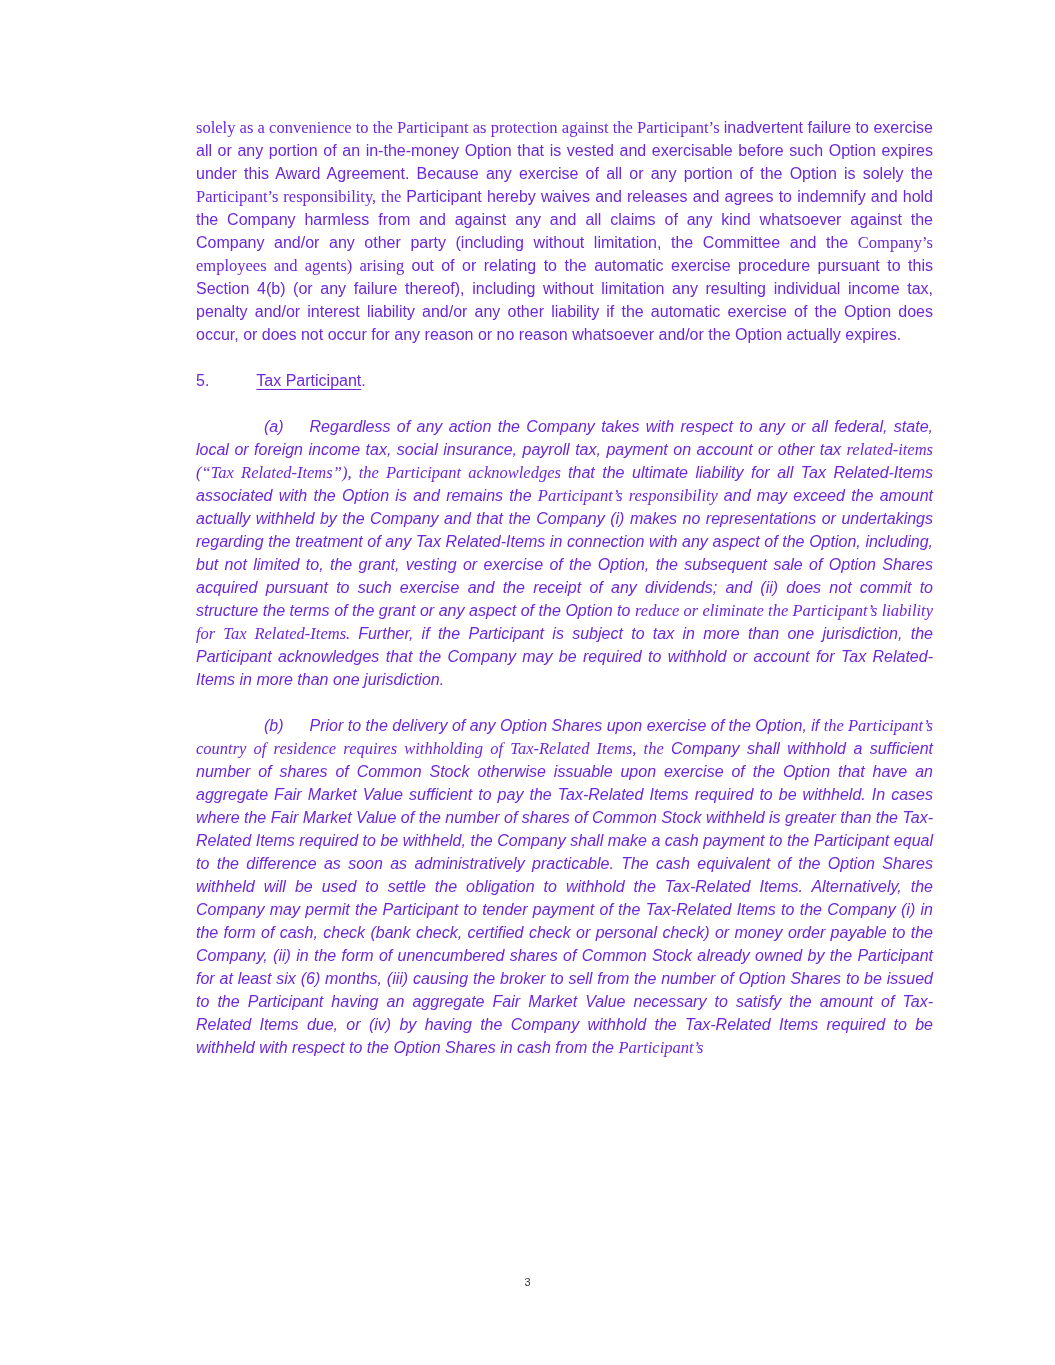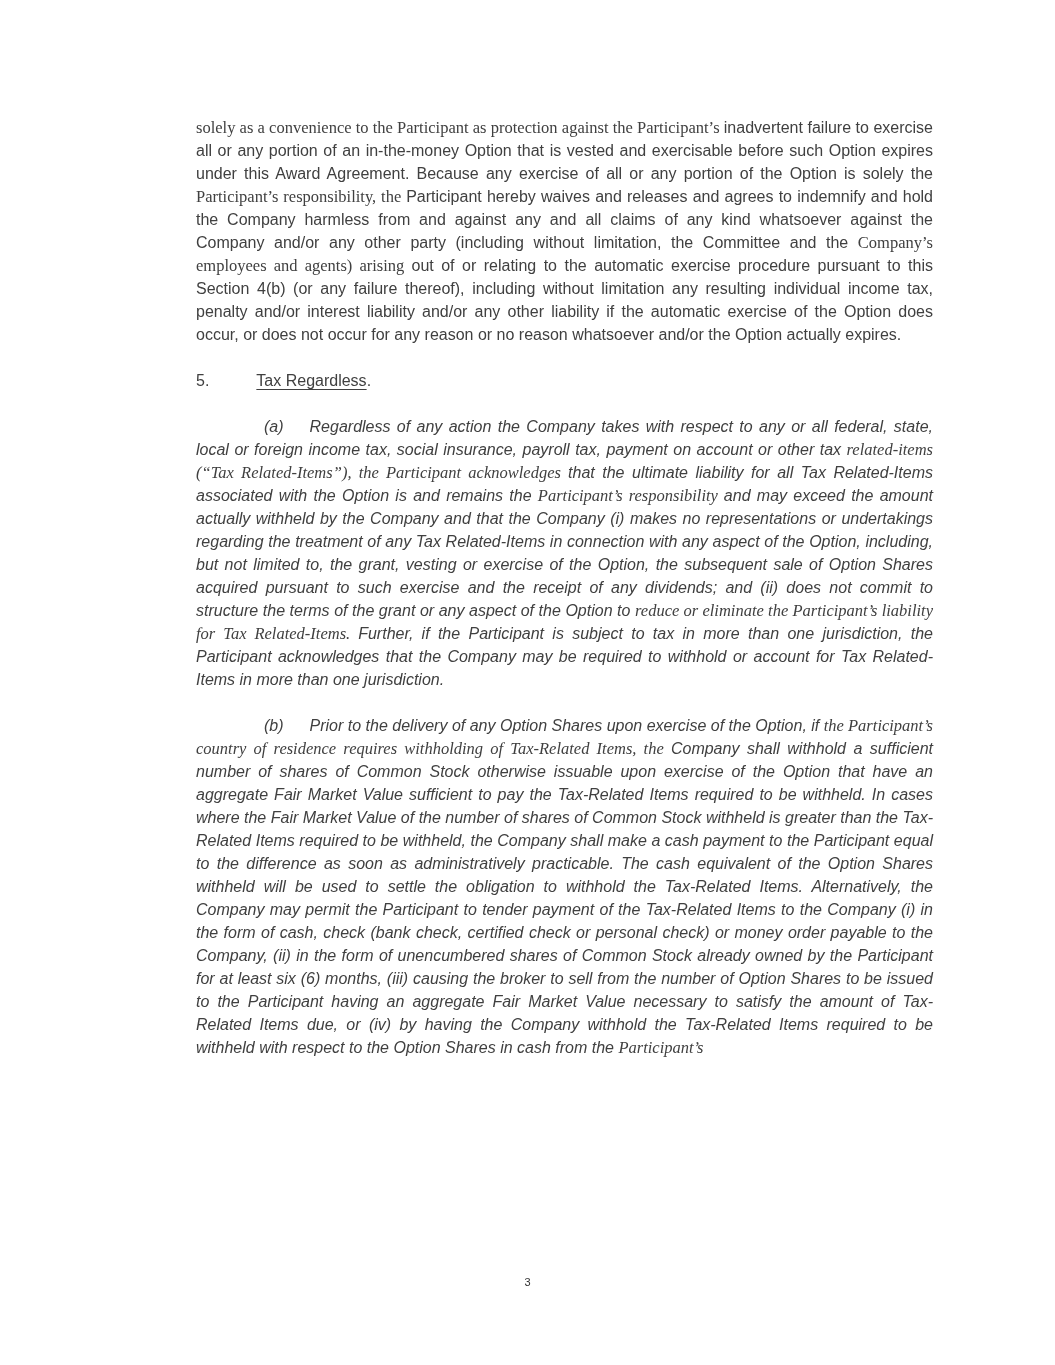--- a/index.html
+++ b/index.html
@@ -20,21 +20,21 @@
     position: absolute;
     left: 196px;
     top: 116px;
     width: 737px;
   }
   .block {
     margin: 0 0 23px 0;
     font-size: 16px;
     line-height: 23px;
     text-align: justify;
-    color: #404040;
+    color: #6d28d9;
   }
   .block.heading {
     text-align: left;
   }
   .block.indented {
     text-indent: 68px;
     font-style: italic;
   }
   .serif {
     font-family: "Liberation Serif", serif;
@@ -57,18 +57,18 @@
     font-size: 11px;
     color: #333333;
   }
 </style>
 </head>
 <body>
 
 <div class="page">
   <div class="content">
       <p class="block body"><span class="serif">solely as a convenience to the Participant as protection against the Participant’s </span><span>inadvertent failure to exercise all or any portion of an in-the-money Option that is vested and exercisable before such Option expires under this Award Agreement. Because any exercise of all or any portion of the Option is solely the </span><span class="serif">Participant’s responsibility, the </span><span>Participant hereby waives and releases and agrees to indemnify and hold the Company harmless from and against any and all claims of any kind whatsoever against the Company and/or any other party (including without limitation, the Committee and the </span><span class="serif">Company’s employees and agents) arising </span><span>out of or relating to the automatic exercise procedure pursuant to this Section 4(b) (or any failure thereof), including without limitation any resulting individual income tax, penalty and/or interest liability and/or any other liability if the automatic exercise of the Option does occur, or does not occur for any reason or no reason whatsoever and/or the Option actually expires.</span></p>
-      <p class="block heading"><span>5.</span><span class="tab" style="width: 47px;"></span><span class="underline">Tax Regardless</span><span>.</span></p>
+      <p class="block heading"><span>5.</span><span class="tab" style="width: 47px;"></span><span class="underline">Tax Participant</span><span>.</span></p>
       <p class="block indented"><span>(a)</span><span class="tab" style="width: 26px;"></span><span>Regardless of any action the Company takes with respect to any or all federal, state, local or foreign income tax, social insurance, payroll tax, payment on account or other tax </span><span class="serif">related-items (“Tax Related-Items”), the Participant acknowledges </span><span>that the ultimate liability for all Tax Related-Items associated with the Option is and remains the </span><span class="serif">Participant’s responsibility </span><span>and may exceed the amount actually withheld by the Company and that the Company (i) makes no representations or undertakings regarding the treatment of any Tax Related-Items in connection with any aspect of the Option, including, but not limited to, the grant, vesting or exercise of the Option, the subsequent sale of Option Shares acquired pursuant to such exercise and the receipt of any dividends; and (ii) does not commit to structure the terms of the grant or any aspect of the Option to </span><span class="serif">reduce or eliminate the Participant’s liability for Tax Related-Items. </span><span>Further, if the Participant is subject to tax in more than one jurisdiction, the Participant acknowledges that the Company may be required to withhold or account for Tax Related-Items in more than one jurisdiction.</span></p>
       <p class="block indented"><span>(b)</span><span class="tab" style="width: 26px;"></span><span>Prior to the delivery of any Option Shares upon exercise of the Option, if </span><span class="serif">the Participant’s country of residence requires withholding of Tax-Related Items, the </span><span>Company shall withhold a sufficient number of shares of Common Stock otherwise issuable upon exercise of the Option that have an aggregate Fair Market Value sufficient to pay the Tax-Related Items required to be withheld.  In cases where the Fair Market Value of the number of shares of Common Stock withheld is greater than the Tax-Related Items required to be withheld, the Company shall make a cash payment to the Participant equal to the difference as soon as administratively practicable.  The cash equivalent of the Option Shares withheld will be used to settle the obligation to withhold the Tax-Related Items.  Alternatively, the Company may permit the Participant to tender payment of the Tax-Related Items to the Company (i) in the form of cash, check (bank check, certified check or personal check) or money order payable to the Company, (ii) in the form of unencumbered shares of Common Stock already owned by the Participant for at least six (6) months, (iii) causing the broker to sell from the number of Option Shares to be issued to the Participant having an aggregate Fair Market Value necessary to satisfy the amount of Tax-Related Items due, or (iv) by having the Company withhold the Tax-Related Items required to be withheld with respect to the Option Shares in cash from the </span><span class="serif">Participant’s</span></p>
     </div>
   <div class="pagenum">3</div>
 </div>
 
 </body></html>

